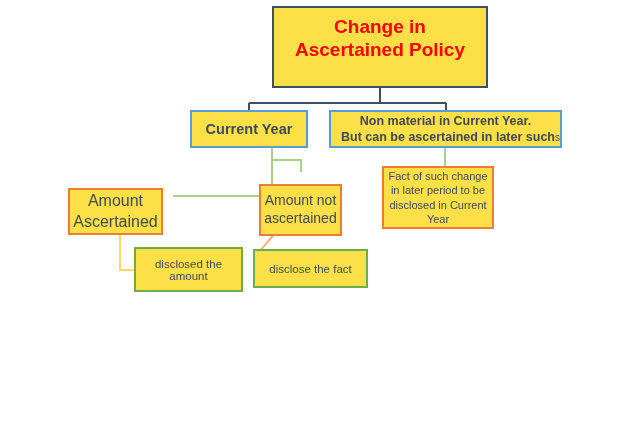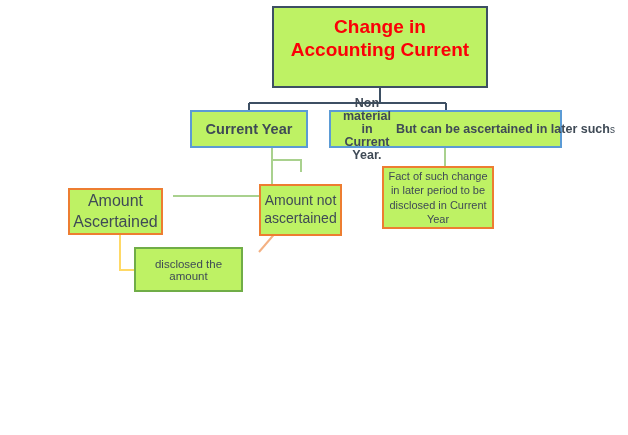--- a/index.html
+++ b/index.html
@@ -13,21 +13,21 @@
   #canvas {
     position: relative;
     width: 628px;
     height: 435px;
     background: #ffffff;
     overflow: hidden;
   }
   .node {
     position: absolute;
     box-sizing: border-box;
-    background: #bef264;
+    background: #fde047;
     display: flex;
     align-items: center;
     justify-content: center;
     text-align: center;
     color: #3f4a56;
     z-index: 3;
   }
   .node .txt {
     width: 100%;
     padding: 0 3px;
@@ -64,23 +64,23 @@
   }
   #node-nonmaterial {
     left: 329px;
     top: 110px;
     width: 233px;
     height: 38px;
     border: 2px solid #5b9bd5;
     font-size: 12.5px;
     font-weight: bold;
     line-height: 1.05;
-    flex-direction: row;
+    flex-direction: column;
     justify-content: space-between;
-    padding: 3px 0 2px 12px;
+    padding: 3px 0 2px 0;
   }
   #node-nonmaterial .line2 {
     position: relative;
     left: 5px;
     white-space: nowrap;
   }
   #node-nonmaterial .tail {
     font-size: 10px;
     font-weight: normal;
   }
@@ -164,21 +164,21 @@
     <path d="M445,148 L445,196 L382,196" stroke="#a9d18e" stroke-width="2" fill="none"></path>
 
     <path d="M120,219 L120,270 L134,270" stroke="#ffd966" stroke-width="2" fill="none"></path>
 
     <path d="M283,224 L259,252" stroke="#f4b183" stroke-width="2" fill="none"></path>
   </svg>
 
   <div class="node" id="node-root">
     <div class="txt">
       <div>Change in</div>
-      <div>Accounting Current</div>
+      <div>Ascertained Policy</div>
     </div>
   </div>
 
   <div class="node" id="node-material">
     <div class="txt">
       <div>Current Year</div>
     </div>
   </div>
 
   <div class="node" id="node-nonmaterial">
@@ -201,14 +201,17 @@
   </div>
 
   <div class="node" id="node-fact">
     <div class="txt">Fact of such change in later period to be disclosed in Current Year</div>
   </div>
 
   <div class="node" id="node-disclose-amount">
     <div class="txt">disclosed the amount</div>
   </div>
 
+  <div class="node" id="node-disclose-fact">
+    <div class="txt">disclose the fact</div>
+  </div>
 
 </div>
 
 </body></html>

